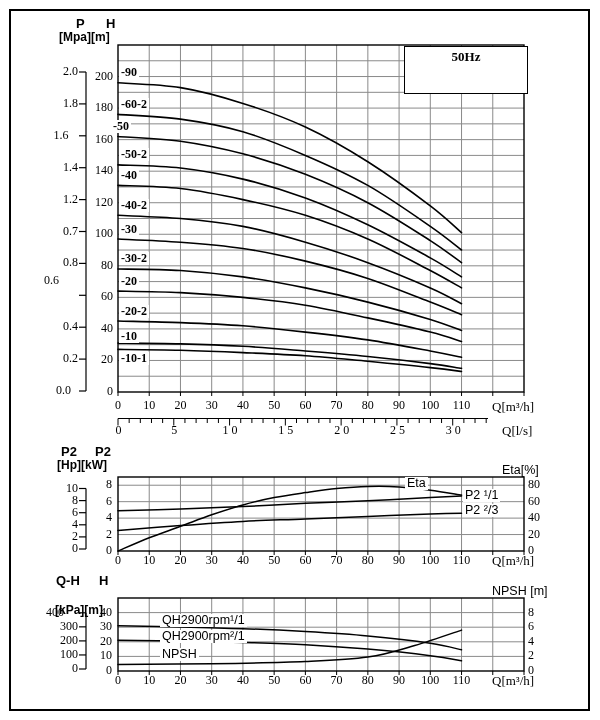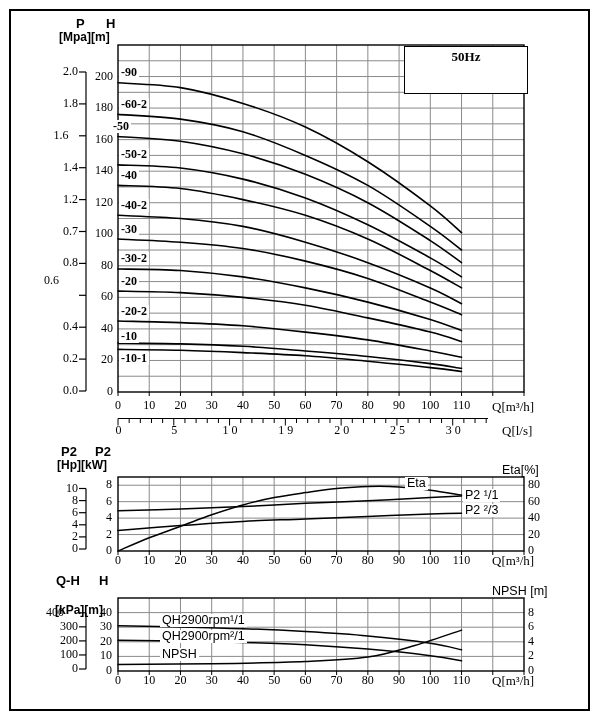--- a/index.html
+++ b/index.html
@@ -223,21 +223,21 @@
       <span class="num" style="left: 44px; top: 64px; width: 34px; text-align: right;">2.0</span>
       <span class="num" style="left: 44px; top: 95.9px; width: 34px; text-align: right;">1.8</span>
       <span class="num" style="left: 44px; top: 127.8px; width: 34px; text-align: center;">1.6</span>
       <span class="num" style="left: 44px; top: 159.7px; width: 34px; text-align: right;">1.4</span>
       <span class="num" style="left: 44px; top: 191.6px; width: 34px; text-align: right;">1.2</span>
       <span class="num" style="left: 44px; top: 223.5px; width: 34px; text-align: right;">0.7</span>
       <span class="num" style="left: 44px; top: 255.4px; width: 34px; text-align: right;">0.8</span>
       <span class="num" style="left: 44px; top: 273px; width: 34px; text-align: left;">0.6</span>
       <span class="num" style="left: 44px; top: 319.2px; width: 34px; text-align: right;">0.4</span>
       <span class="num" style="left: 44px; top: 351.1px; width: 34px; text-align: right;">0.2</span>
-      <span class="num" style="left: 44px; top: 383px; width: 34px; text-align: right;">0.0</span>
+      <span class="num" style="left: 56px; top: 383px; width: 34px; text-align: left;">0.0</span>
       <span class="num" style="left: 86px; top: 68.54px; width: 27px; text-align: right;">200</span>
       <span class="num" style="left: 86px; top: 100.086px; width: 27px; text-align: right;">180</span>
       <span class="num" style="left: 86px; top: 131.632px; width: 27px; text-align: right;">160</span>
       <span class="num" style="left: 86px; top: 163.178px; width: 27px; text-align: right;">140</span>
       <span class="num" style="left: 86px; top: 194.724px; width: 27px; text-align: right;">120</span>
       <span class="num" style="left: 86px; top: 226.27px; width: 27px; text-align: right;">100</span>
       <span class="num" style="left: 86px; top: 257.816px; width: 27px; text-align: right;">80</span>
       <span class="num" style="left: 86px; top: 289.362px; width: 27px; text-align: right;">60</span>
       <span class="num" style="left: 86px; top: 320.908px; width: 27px; text-align: right;">40</span>
       <span class="num" style="left: 86px; top: 352.454px; width: 27px; text-align: right;">20</span>
@@ -250,21 +250,21 @@
       <span class="num" style="left: 257.155px; top: 398px; width: 34px; text-align: center;">50</span>
       <span class="num" style="left: 288.386px; top: 398px; width: 34px; text-align: center;">60</span>
       <span class="num" style="left: 319.617px; top: 398px; width: 34px; text-align: center;">70</span>
       <span class="num" style="left: 350.848px; top: 398px; width: 34px; text-align: center;">80</span>
       <span class="num" style="left: 382.079px; top: 398px; width: 34px; text-align: center;">90</span>
       <span class="num" style="left: 413.31px; top: 398px; width: 34px; text-align: center;">100</span>
       <span class="num" style="left: 444.541px; top: 398px; width: 34px; text-align: center;">110</span>
       <span class="num ls" style="left: 103px; top: 423px; width: 34px; text-align: center;">0</span>
       <span class="num ls" style="left: 158.785px; top: 423px; width: 34px; text-align: center;">5</span>
       <span class="num ls" style="left: 214.57px; top: 423px; width: 34px; text-align: center;">10</span>
-      <span class="num ls" style="left: 270.355px; top: 423px; width: 34px; text-align: center;">19</span>
+      <span class="num ls" style="left: 270.355px; top: 423px; width: 34px; text-align: center;">15</span>
       <span class="num ls" style="left: 326.14px; top: 423px; width: 34px; text-align: center;">20</span>
       <span class="num ls" style="left: 381.925px; top: 423px; width: 34px; text-align: center;">25</span>
       <span class="num ls" style="left: 437.71px; top: 423px; width: 34px; text-align: center;">30</span>
       <span class="num" style="left: 53px; top: 480.5px; width: 25px; text-align: right;">10</span>
       <span class="num" style="left: 53px; top: 492.6px; width: 25px; text-align: right;">8</span>
       <span class="num" style="left: 53px; top: 504.7px; width: 25px; text-align: right;">6</span>
       <span class="num" style="left: 53px; top: 516.8px; width: 25px; text-align: right;">4</span>
       <span class="num" style="left: 53px; top: 528.9px; width: 25px; text-align: right;">2</span>
       <span class="num" style="left: 53px; top: 541px; width: 25px; text-align: right;">0</span>
       <span class="num" style="left: 88px; top: 477.222px; width: 24px; text-align: right;">8</span>

